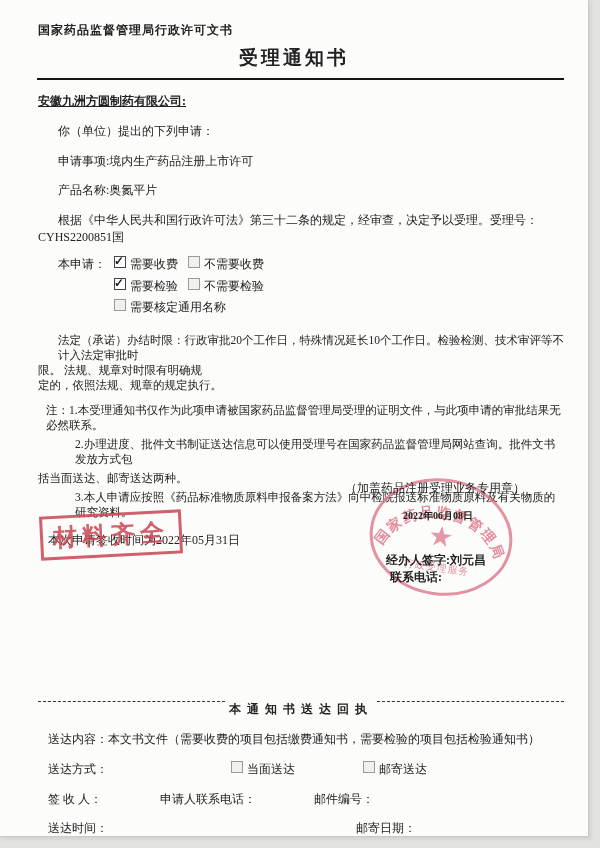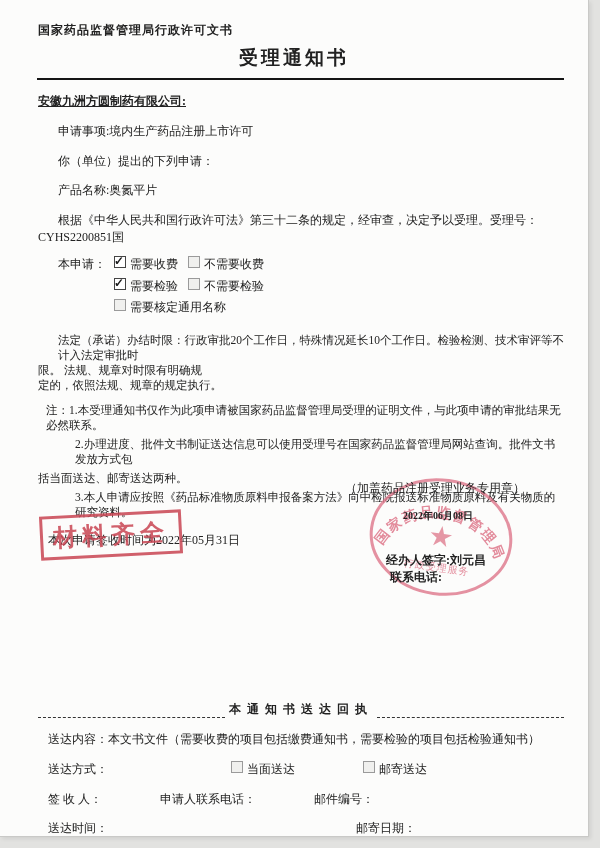--- a/index.html
+++ b/index.html
@@ -77,21 +77,21 @@
     position:absolute;left:40px;top:513px;
     padding:3px 10px;
     border:3px solid #c94553;
     color:#c94553;
     font-size:24px;font-weight:bold;letter-spacing:5px;
     transform:rotate(-3deg);
     opacity:0.85;z-index:2;
     white-space:nowrap;
   }
   .divider{
-    display:flex;align-items:flex-end;
+    display:flex;align-items:flex-start;
     margin:0 24px 0 38px;
     font-size:12px;font-weight:bold;
   }
   .divider .dash{flex:1;border-top:1.5px dashed #333;}
   .divider .dlabel{padding:0 4px;letter-spacing:6px;white-space:nowrap;}
   .r-row{margin-top:13px;display:flex;align-items:center;padding-left:10px;}
   .r-label{white-space:nowrap;}
   .sp95{margin-left:95px;padding-left:28px;}
   .sp58{margin-left:58px;}
   .sp200{margin-left:200px;padding-left:48px;}
@@ -100,22 +100,22 @@
 <body>
 
 <div class="page">
 
   <div class="doc-class">国家药品监督管理局行政许可文书</div>
   <div class="title">受理通知书</div>
   <div class="rule-thick"></div>
 
   <div class="content">
     <div class="recipient">安徽九洲方圆制药有限公司:</div>
+    <div class="para indent">你（单位）提出的下列申请：</div>
     <div class="para indent">申请事项:境内生产药品注册上市许可</div>
-    <div class="para indent">你（单位）提出的下列申请：</div>
     <div class="para indent">产品名称:奥氮平片</div>
     <div class="para">
       <div class="indent">根据《中华人民共和国行政许可法》第三十二条的规定，经审查，决定予以受理。受理号：</div>
       <div>CYHS2200851国</div>
     </div>
 
     <div class="cb-block">
       <div class="cb-label">本申请：</div>
       <div class="cb-col">
         <div class="cb-row">

